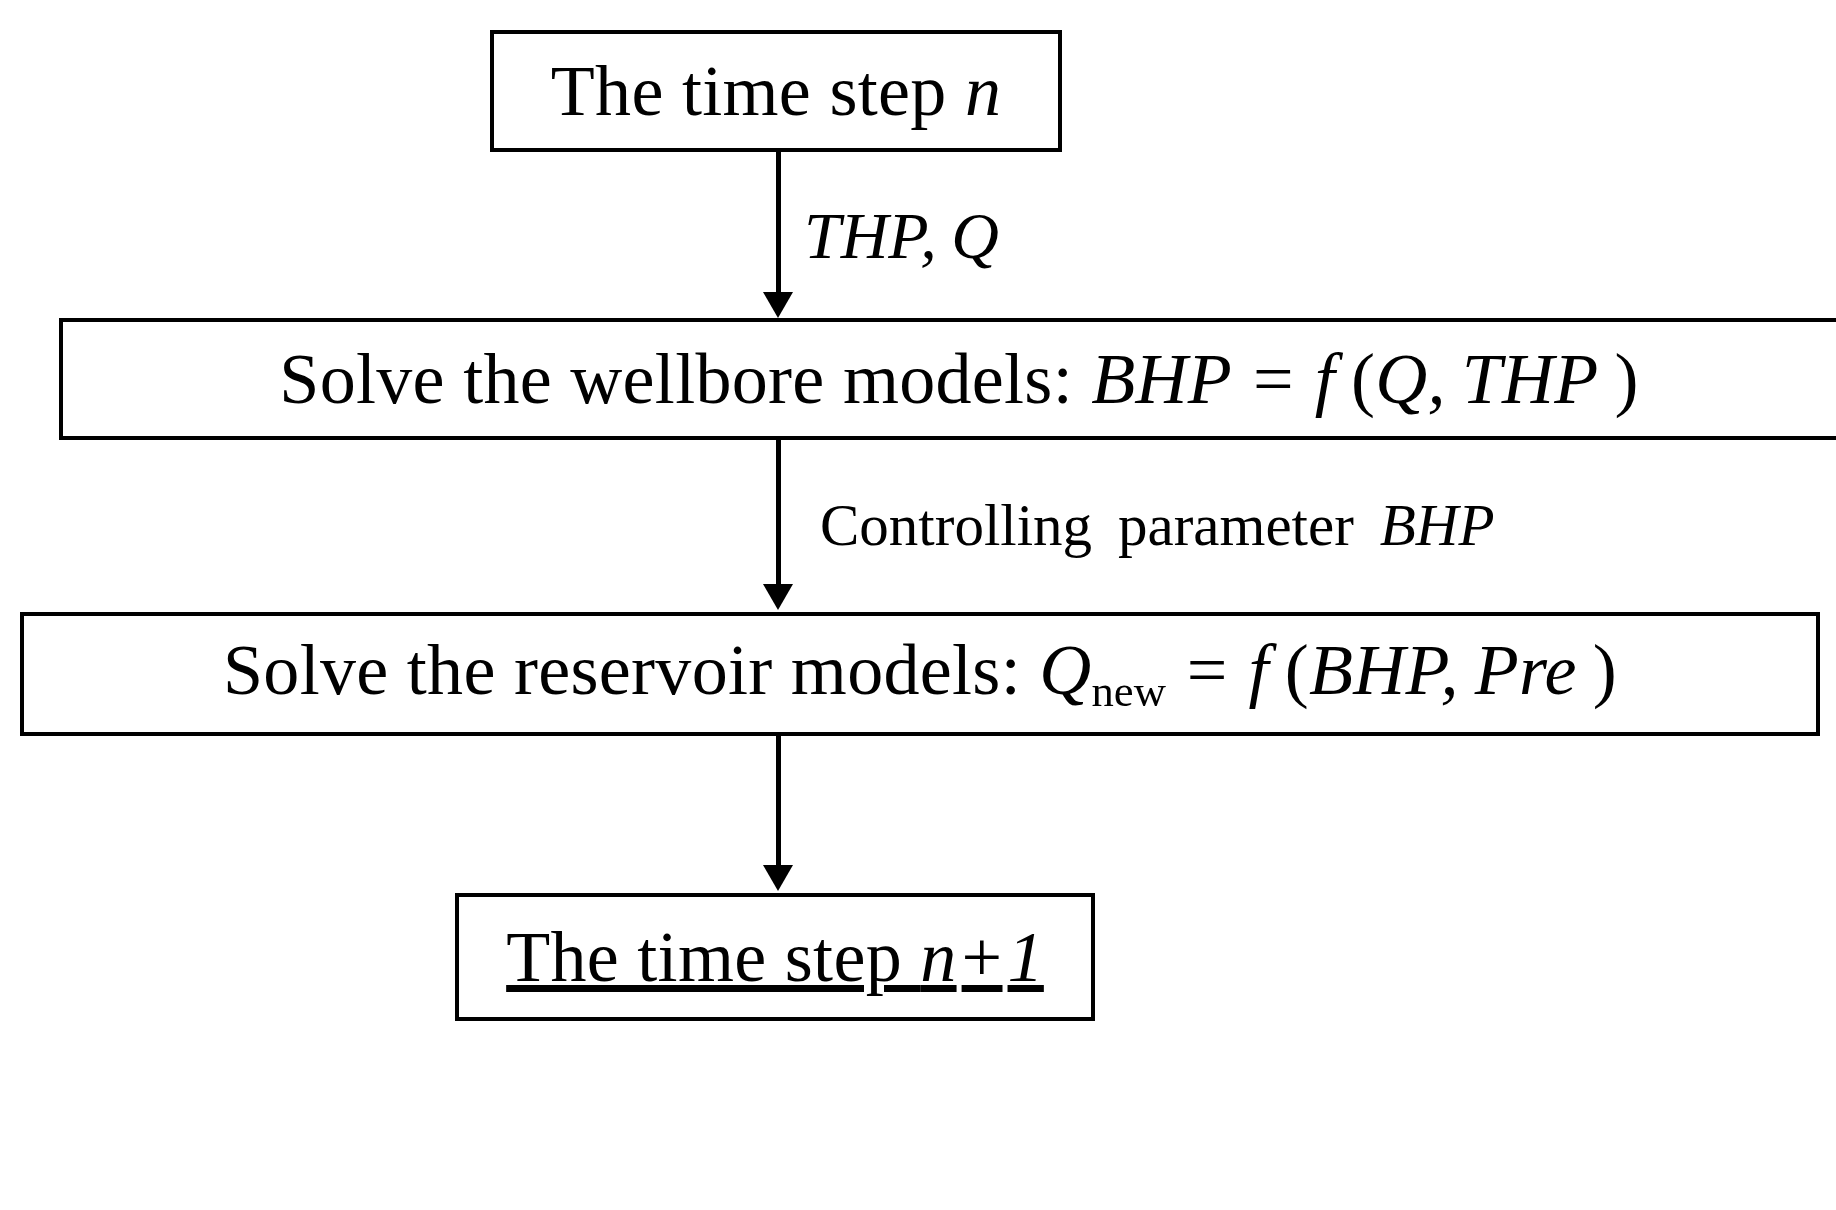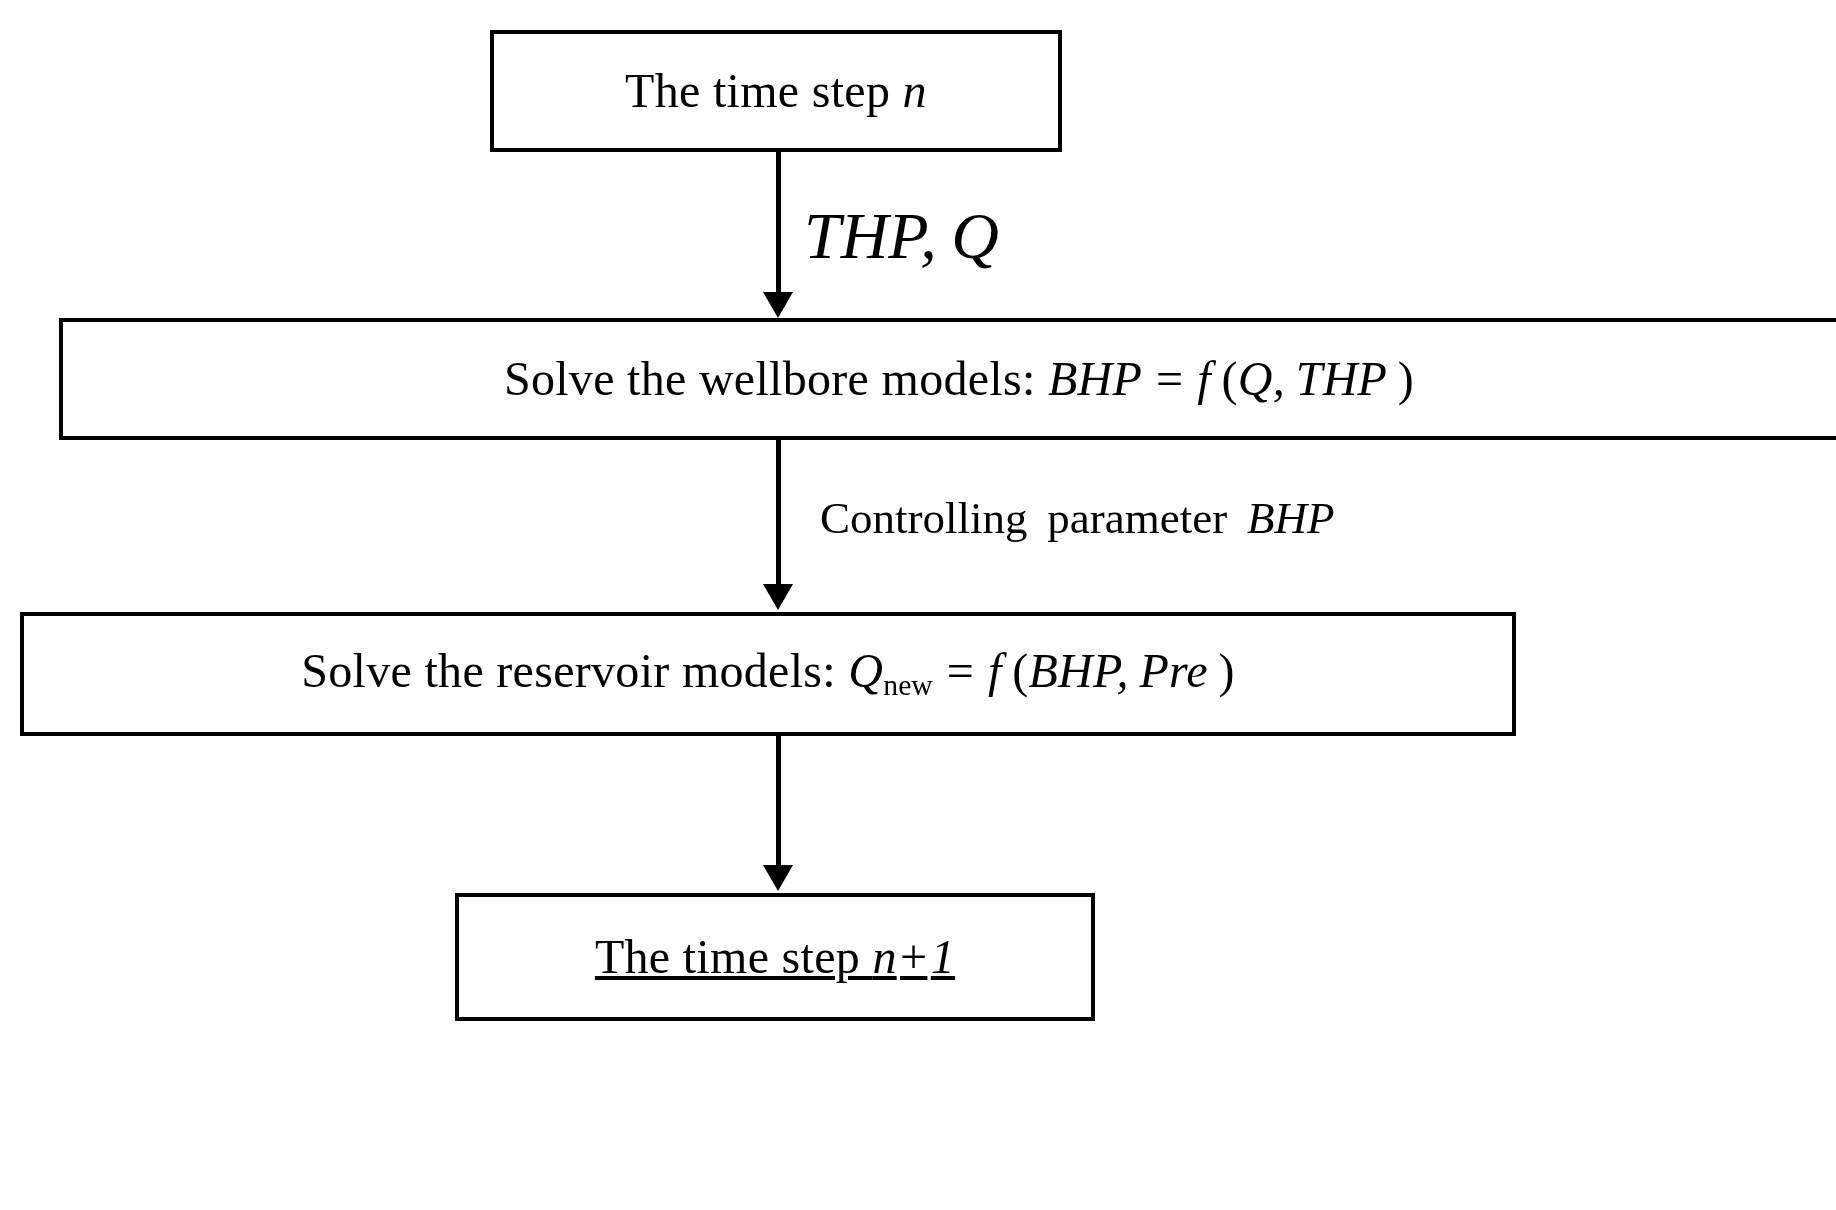--- a/index.html
+++ b/index.html
@@ -27,27 +27,27 @@
     box-sizing: border-box;
     border: 4px solid #000000;
     background: #ffffff;
     display: flex;
     align-items: center;
     justify-content: center;
     white-space: nowrap;
     line-height: 1;
   }
   .node .txt {
-    font-size: 48px;
+    font-size: 72px;
     letter-spacing: 0.3px;
   }
 
   #node-start   { left: 490px;  top: 30px;   width: 572px;  height: 122px; }
   #node-wellbore{ left: 20px;   top: 318px;  width: 1800px; height: 122px; margin-left: 39px; }
-  #node-reservoir{left: 20px;   top: 612px;  width: 1496px; height: 124px; }
+  #node-reservoir{left: 20px;   top: 612px;  width: 1800px; height: 124px; }
   #node-end     { left: 455px;  top: 893px;  width: 640px;  height: 128px; text-decoration: underline; }
 
   
   .arrow {
     position: absolute;
     width: 0;
   }
   .arrow .shaft {
     position: absolute;
     left: 0;
@@ -80,21 +80,21 @@
   #arrow-reservoir-to-end .head        { top: 129px; }
 
   
   .edge-label {
     position: absolute;
     white-space: nowrap;
     font-size: 66px;
     line-height: 1;
   }
   #label-thp-q           { left: 804px; top: 203px; }
-  #label-controlling-bhp { left: 820px; top: 496px; font-size: 45px; }
+  #label-controlling-bhp { left: 820px; top: 496px; font-size: 59px; }
 
   
   .it  { font-style: italic; }
   .up  { font-style: normal; }
   .sub {
     font-size: 0.62em;
     font-style: normal;
     vertical-align: -0.28em;
     letter-spacing: 0;
   }

